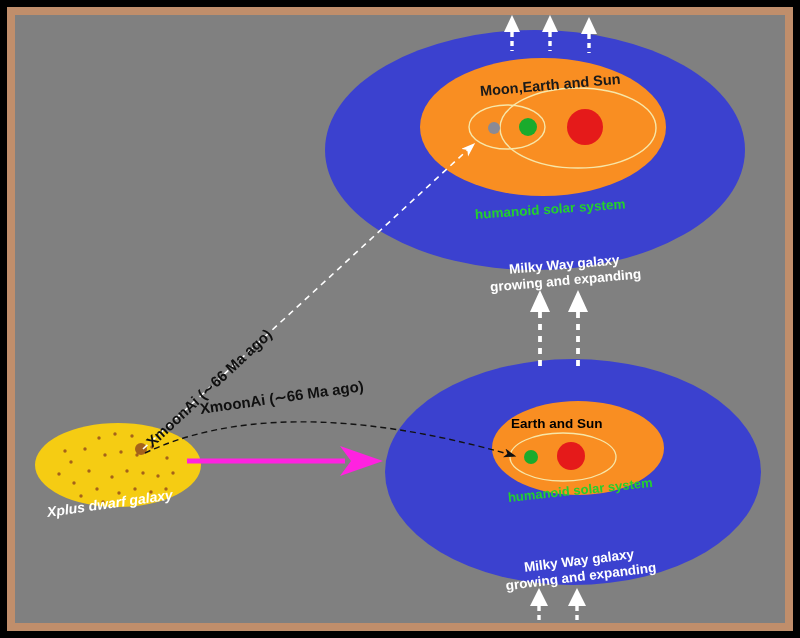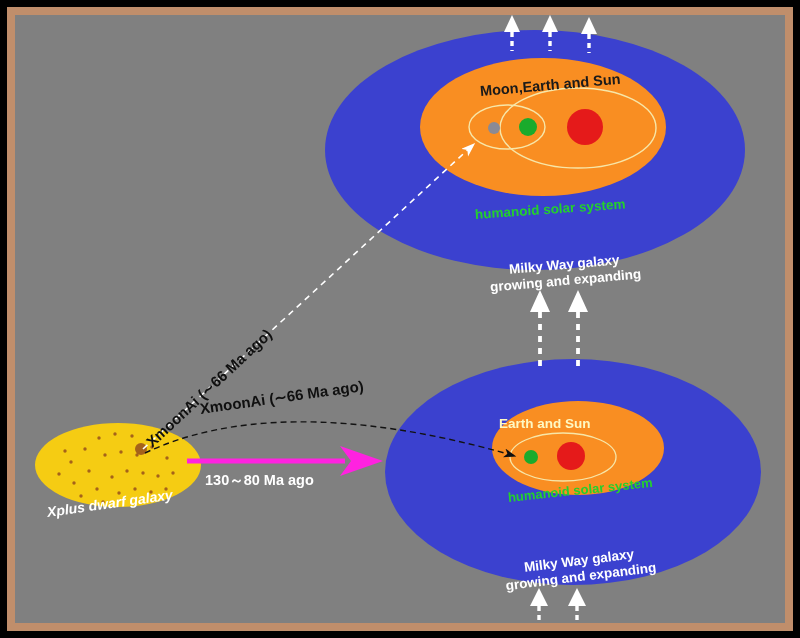--- a/index.html
+++ b/index.html
@@ -156,37 +156,36 @@
                 transform:rotate(-4deg);transform-origin:left center;">humanoid solar system</div>
 
     <div style="position:absolute;left:450px;top:242px;width:200px;
                 text-align:center;line-height:16px;color:#ffffff;
                 font-size:13.5px;font-weight:bold;
                 transform:rotate(-5deg);transform-origin:center center;">
       <div>Milky Way galaxy</div>
       <div>growing and expanding</div>
     </div>
 
-    <div class="lbl" style="left:484px;top:401px;font-size:13.5px;color:#fef9c3;">Earth and Sun</div>
+    <div class="lbl" style="left:496px;top:401px;font-size:13.5px;color:#000000;">Earth and Sun</div>
 
     <div class="lbl" style="left:493px;top:475px;font-size:13px;color:#24cf2e;
                 transform:rotate(-6deg);transform-origin:left center;">humanoid solar system</div>
 
     <div style="position:absolute;left:470px;top:538px;width:190px;
                 text-align:center;line-height:16px;color:#ffffff;
                 font-size:13.5px;font-weight:bold;
                 transform:rotate(-7deg);transform-origin:center center;">
       <div>Milky Way galaxy</div>
       <div>growing and expanding</div>
     </div>
 
     <div class="lbl" style="left:32px;top:489px;font-size:14px;color:#ffffff;font-style:italic;
                 transform:rotate(-8deg);transform-origin:left center;">Xplus dwarf galaxy</div>
 
-    <div class="lbl" style="left:190px;top:456px;font-size:14.5px;color:#ffffff;">130～80 Ma ago</div>
 
     <div class="lbl" style="left:140px;top:418px;font-size:15px;color:#101010;
                 transform:rotate(-43deg);transform-origin:left bottom;">XmoonAi (∼66 Ma ago)</div>
 
     <div class="lbl" style="left:185px;top:385px;font-size:15px;color:#101010;
                 transform:rotate(-8deg);transform-origin:left center;">XmoonAi (∼66 Ma ago)</div>
 
   </div>
 </div>
 

